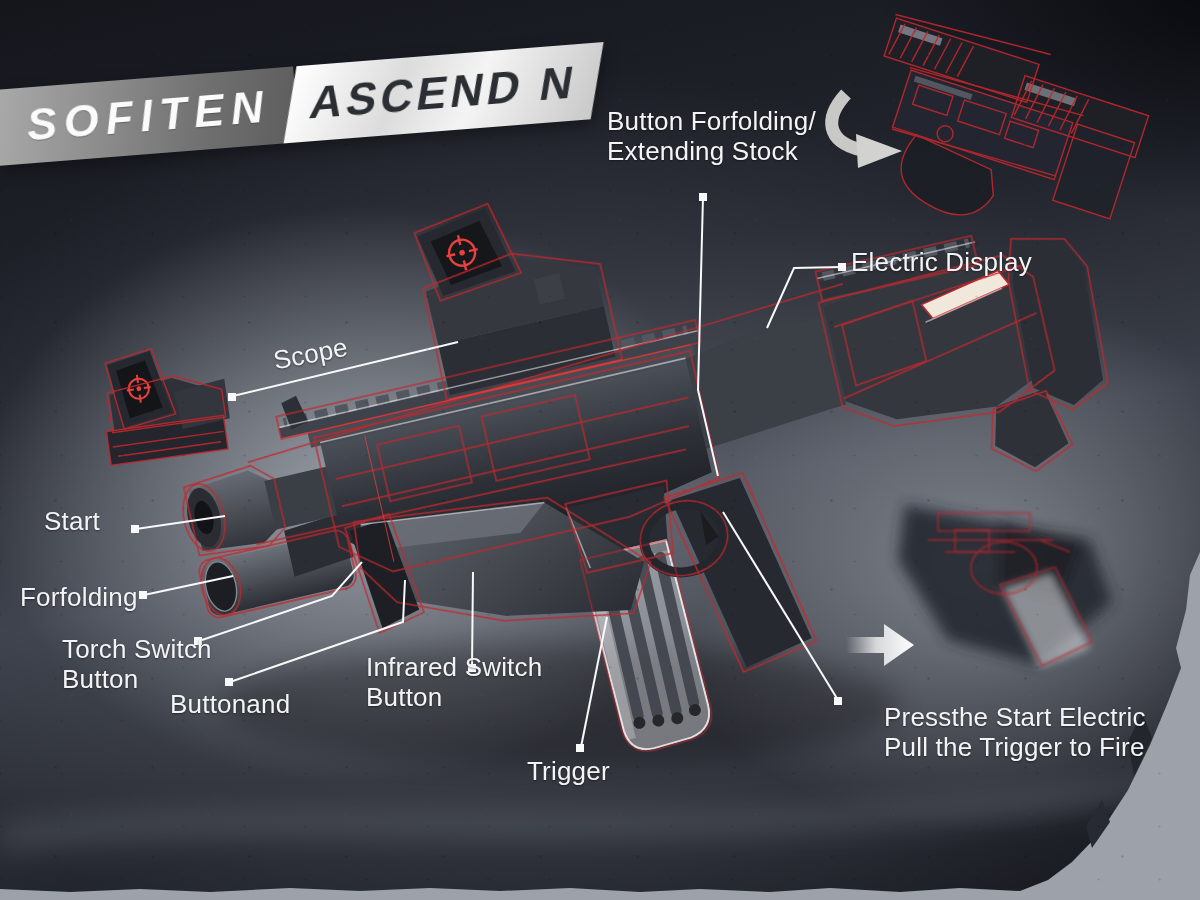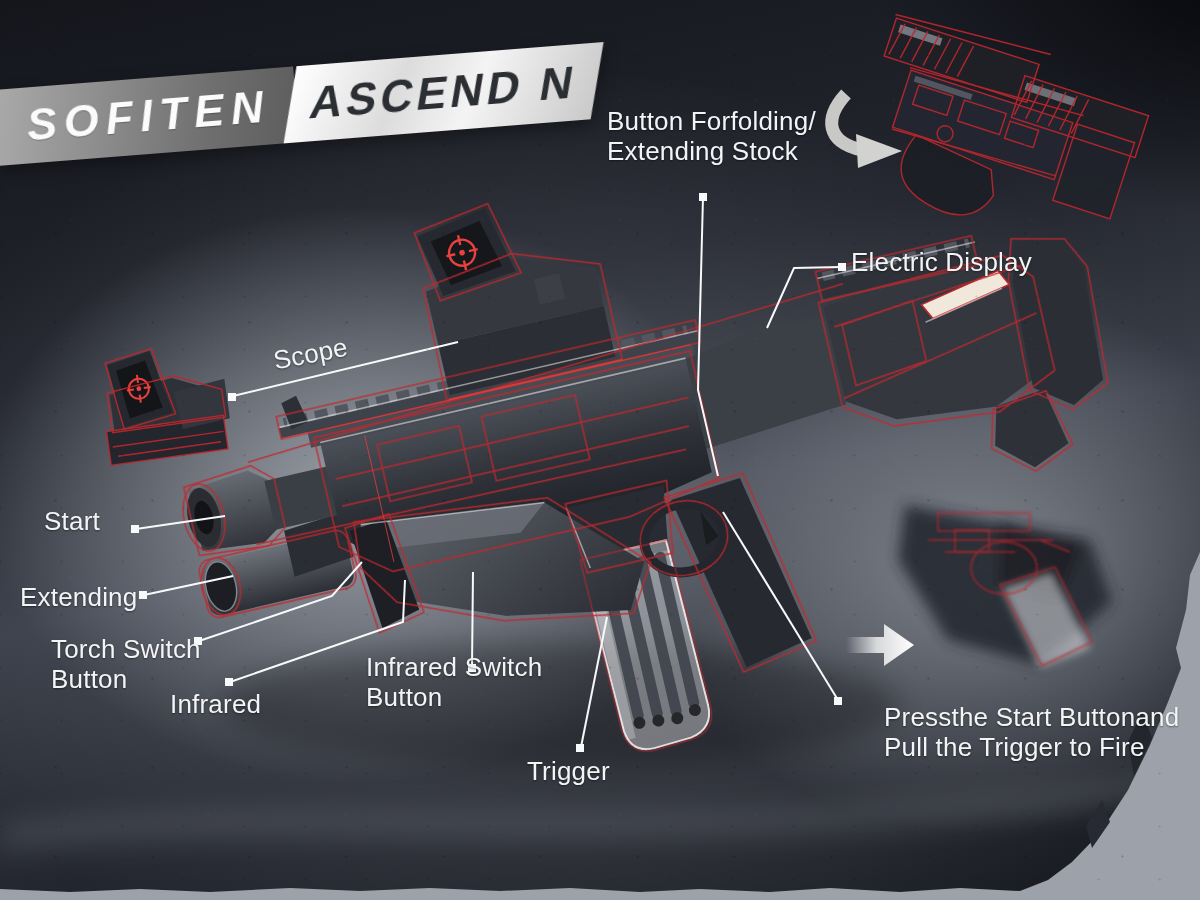--- a/index.html
+++ b/index.html
@@ -291,23 +291,23 @@
     <div class="seg seg-silver">
       <span>ASCEND N</span>
     </div>
   </div>
 
   <div class="lbl" style="left:851px;top:247px">Electric Display</div>
   <div class="lbl" style="left:607px;top:106px">Button Forfolding/
 Extending Stock</div>
   <div class="lbl rot" style="left:271px;top:346px">Scope</div>
   <div class="lbl" style="left:44px;top:506px">Start</div>
-  <div class="lbl" style="left:20px;top:582px">Extending</div>
-  <div class="lbl" style="left:51px;top:634px">Torch Switch
+  <div class="lbl" style="left:20px;top:582px">Forfolding</div>
+  <div class="lbl" style="left:62px;top:634px">Torch Switch
 Button</div>
-  <div class="lbl" style="left:170px;top:689px">Infrared</div>
+  <div class="lbl" style="left:170px;top:689px">Buttonand</div>
   <div class="lbl" style="left:366px;top:652px">Infrared Switch
 Button</div>
   <div class="lbl" style="left:527px;top:756px">Trigger</div>
-  <div class="lbl" style="left:884px;top:702px">Pressthe Start Buttonand
+  <div class="lbl" style="left:884px;top:702px">Pressthe Start Electric
 Pull the Trigger to Fire</div>
 
 </div>
 
 </body></html>

